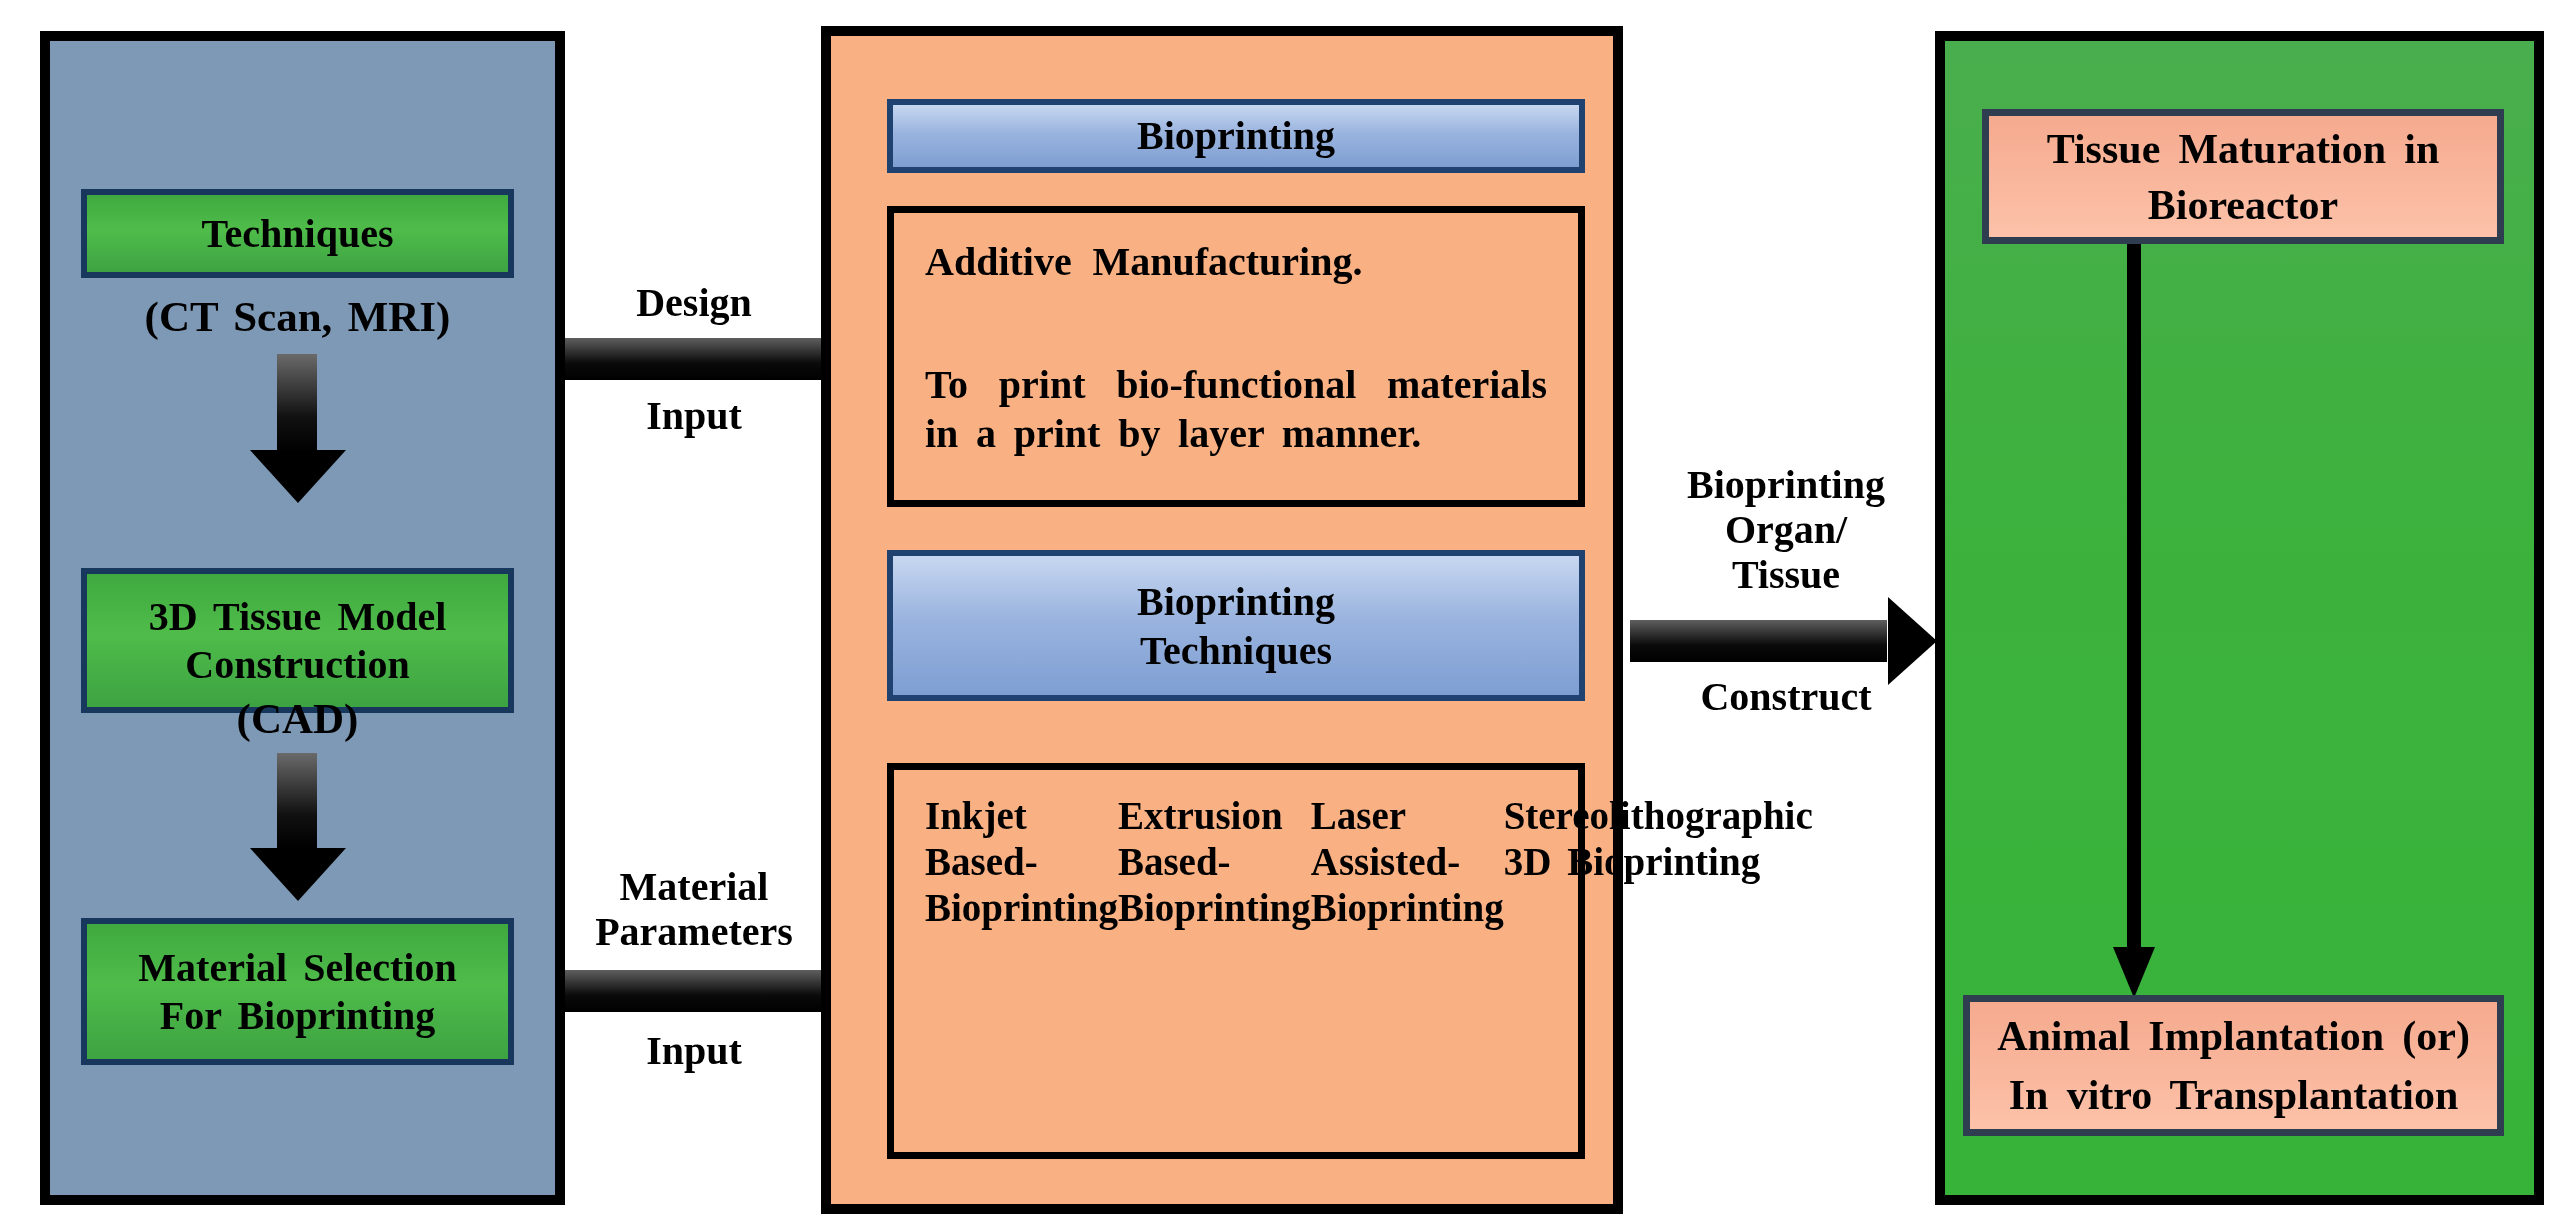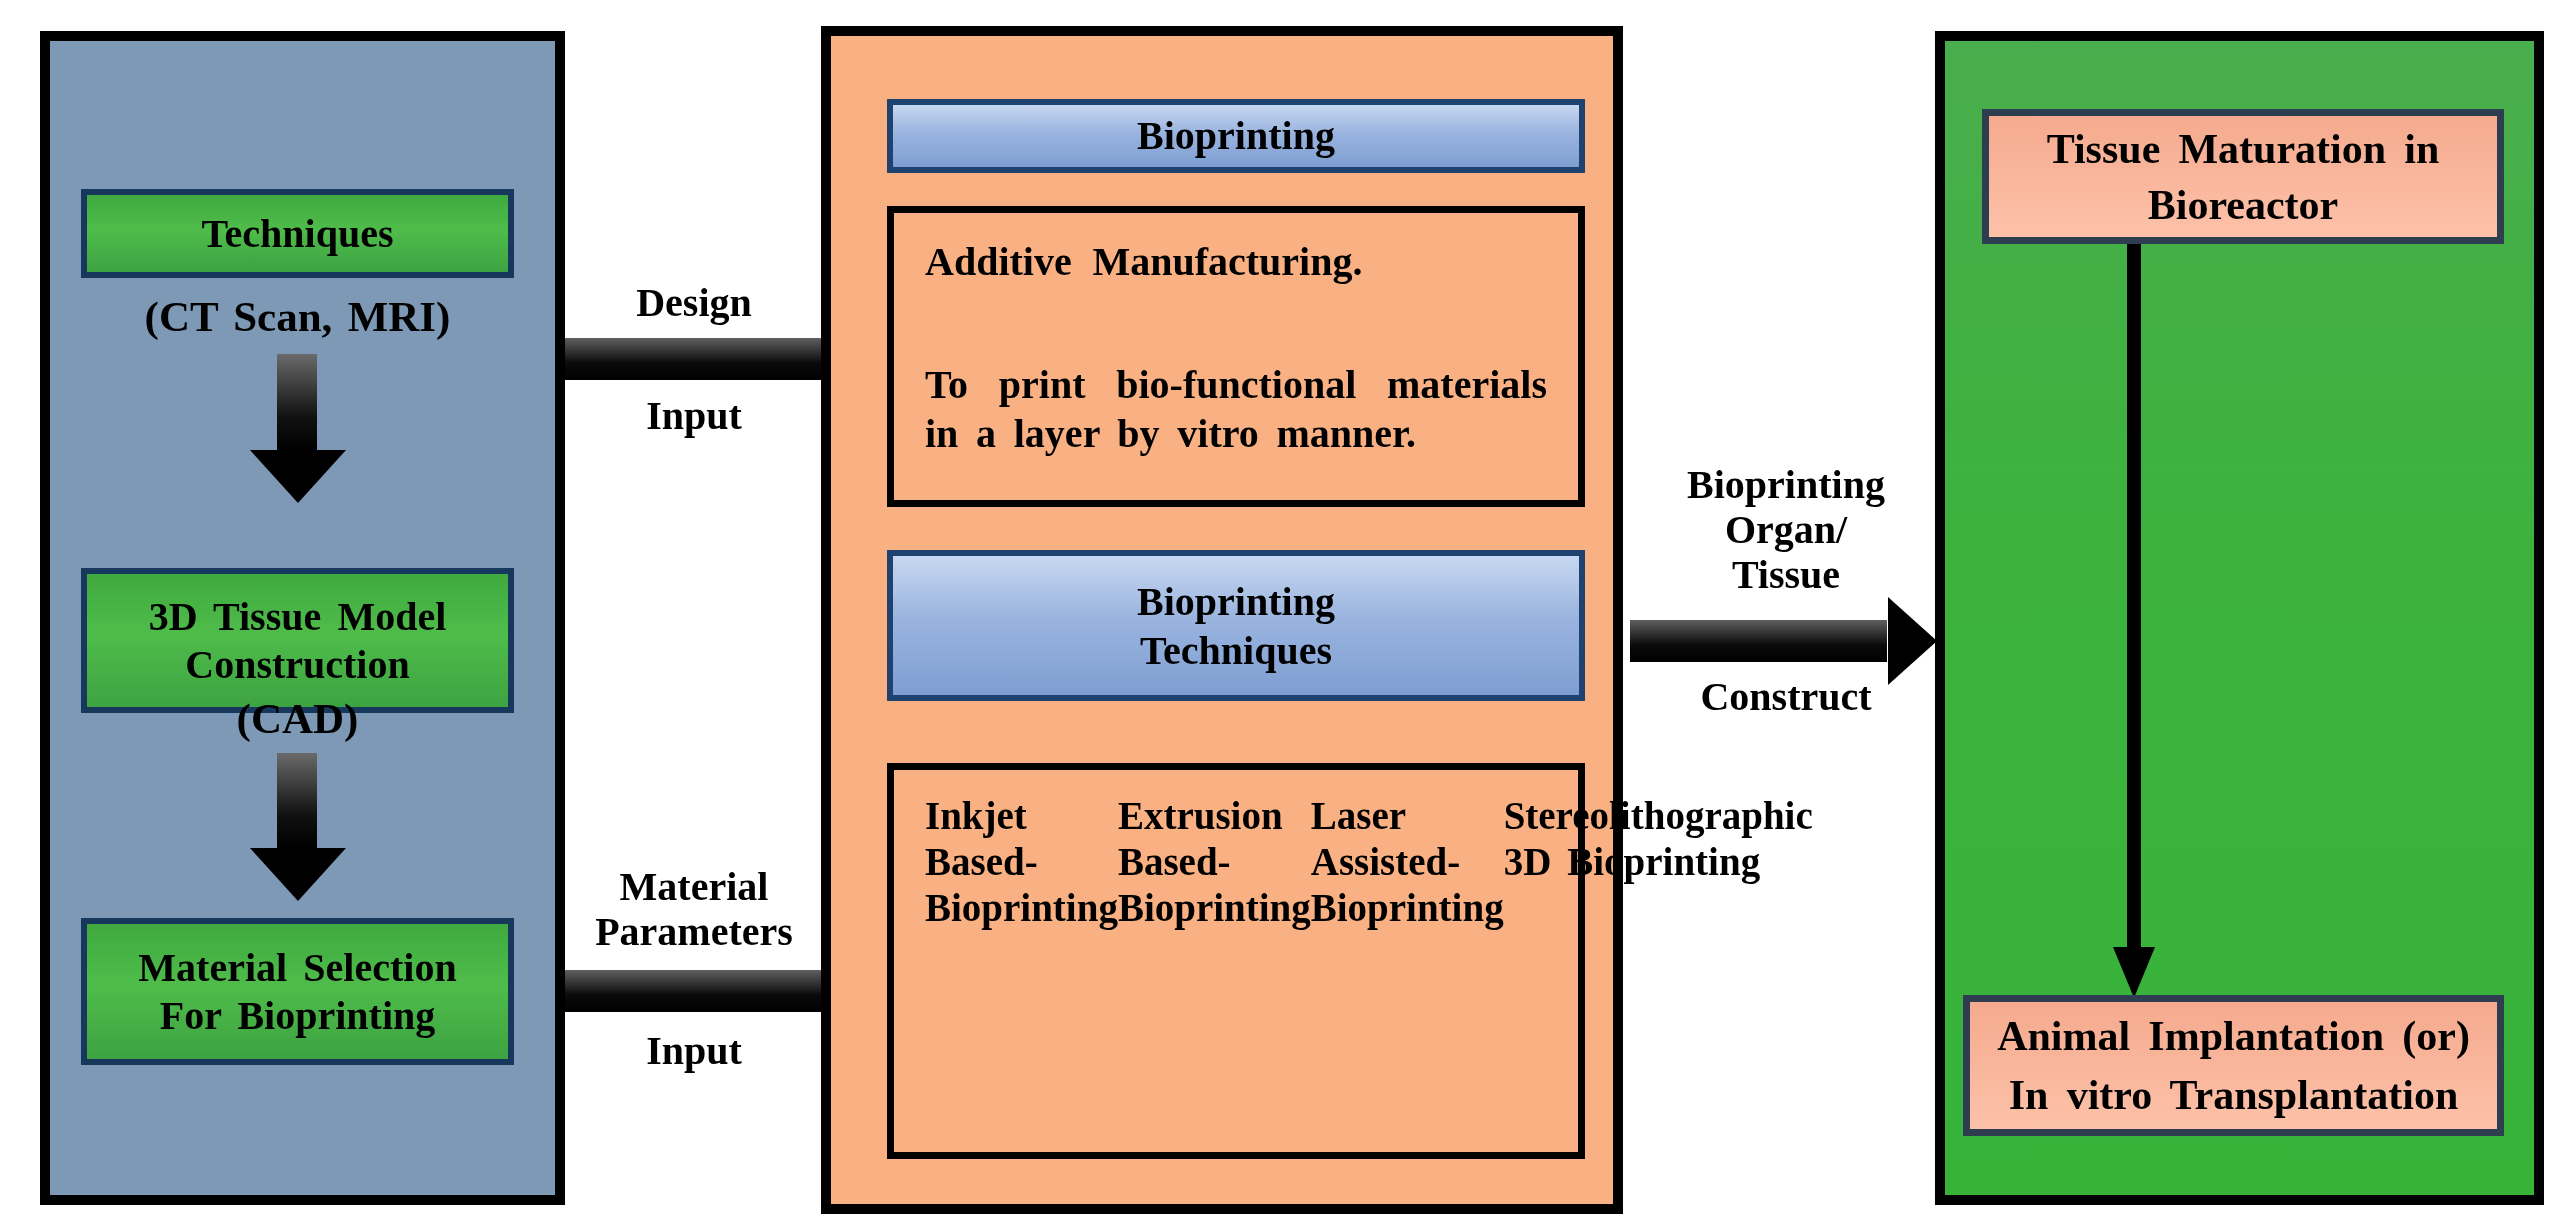--- a/index.html
+++ b/index.html
@@ -102,21 +102,21 @@
   <div class="panel panel-bioprinting"></div>
 
   <div class="box bluebox" style="left:887px;top:99px;width:698px;height:74px;">
     <span class="line">Bioprinting</span>
   </div>
 
   <div class="blackbox" style="left:887px;top:195px;width:698px;height:301px;padding:25px 31px;">
     <div class="add-title">Additive Manufacturing.</div>
     <div class="add-para">
       <div class="just">To print bio-functional materials</div>
-      <div>in a layer by vitro manner.</div>
+      <div>in a print by layer manner.</div>
     </div>
   </div>
 
   <div class="box bluebox" style="left:887px;top:550px;width:698px;height:151px;line-height:49px;">
     <span class="line">Bioprinting</span>
     <span class="line">Techniques</span>
   </div>
 
   <div class="blackbox techlist" style="left:887px;top:752px;width:698px;height:396px;padding:23px 15.5px 23px 31px;">
     <div class="tech-item">Inkjet Based-Bioprinting</div>

